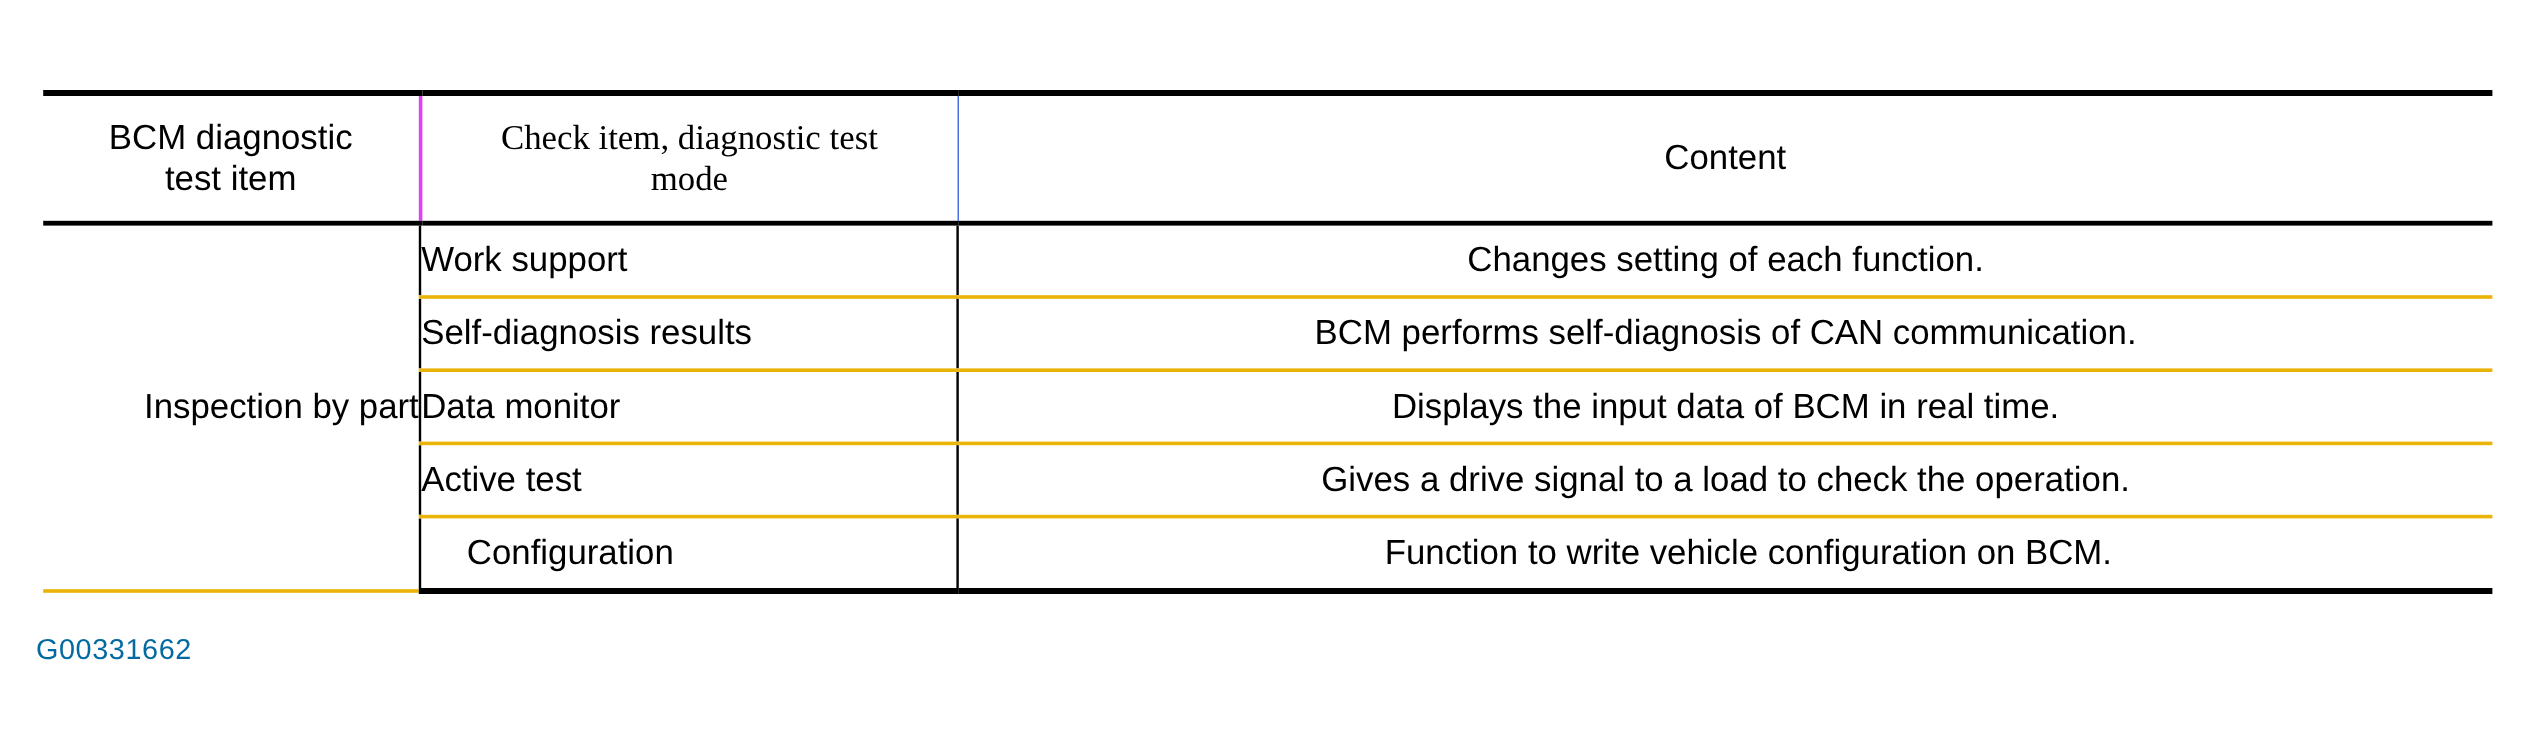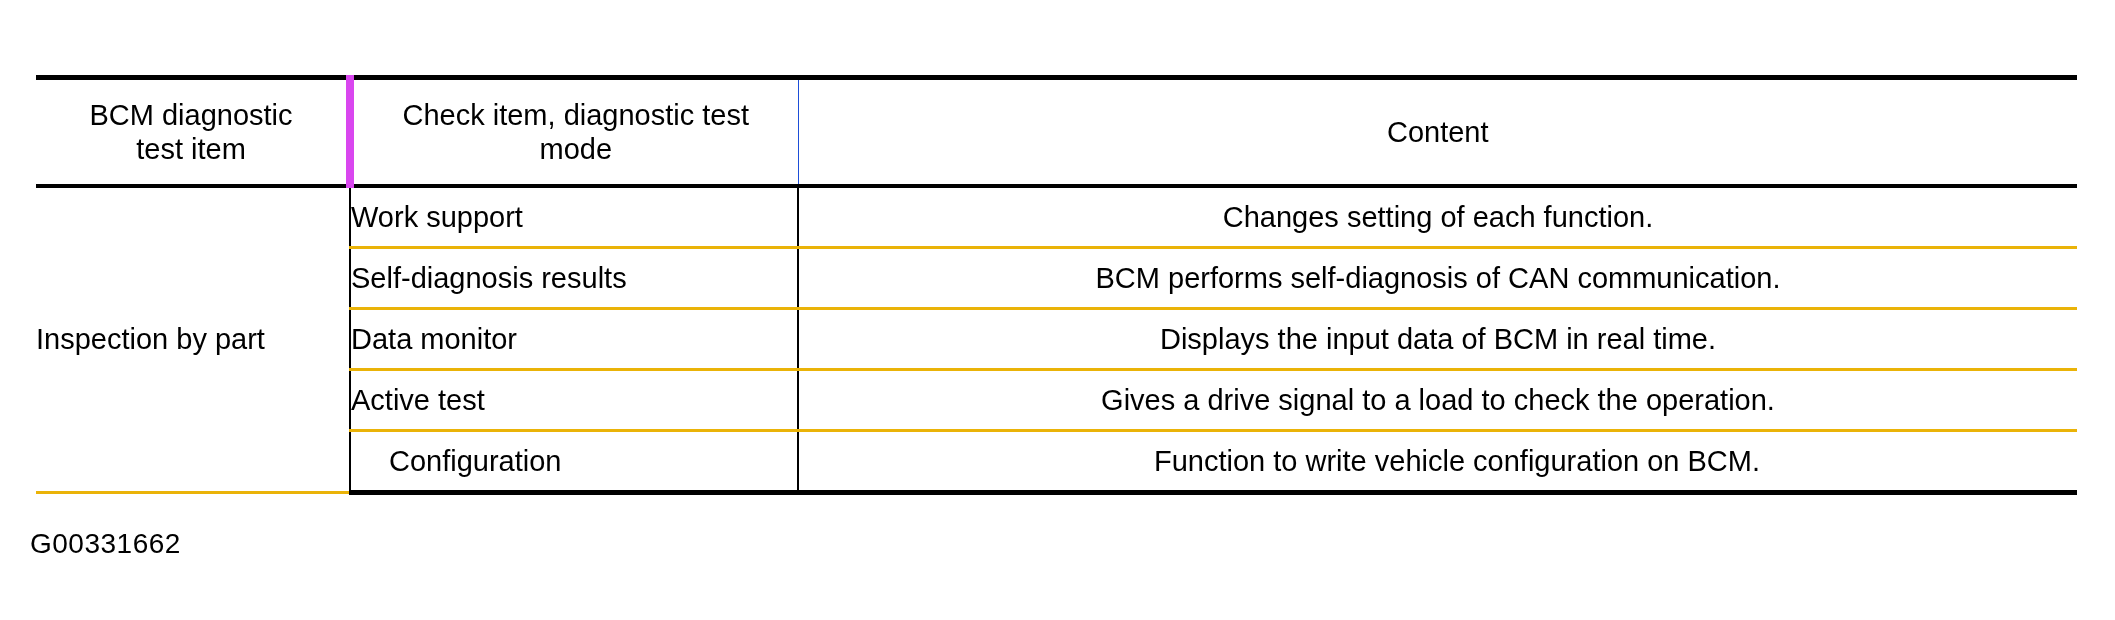--- a/index.html
+++ b/index.html
@@ -54,65 +54,65 @@
   }
 
   
   tr.head-row th {
     border-top: 5px solid #000;
     border-bottom: 4px solid #000;
     height: 104px;
     text-align: center;
   }
   tr.head-row th.h1 { }
-  tr.head-row th.h2 { border-left: 8px solid #d946ef; }
+  tr.head-row th.h2 { border-left: 3px solid #d946ef; font-family: Liberation Serif, serif; }
   tr.head-row th.h3 { border-left: 1px solid #1d4ed8; }
 
   .head-text {
     display: block;
     text-align: center;
     padding: 0 10px;
   }
 
   
   tr.body-row td {
     height: 58px;
     border-bottom: 3px solid #eab308;
   }
   tr.body-row:last-child td {
     border-bottom: 5px solid #000;
     padding-left: 38px;
   }
 
   
   td.rowspan-cell {
-    text-align: left;
+    text-align: right;
     border-bottom: 5px solid #000;
     vertical-align: middle;
   }
 
   td.mode-cell {
     border-left: 2px solid #000;
     padding-left: 18px;
     text-align: left;
   }
   td.content-cell {
     border-left: 2px solid #000;
     padding-left: 20px;
     text-align: center;
   }
 
   
   .figure-id {
     position: absolute;
     left: 30px;
     top: 528px;
-    font-size: 28px;
+    font-size: 24px;
     letter-spacing: 0.5px;
-    color: #000000;
+    color: #0369a1;
     white-space: nowrap;
   }
 </style>
 </head>
 <body>
 
 <div class="page">
 
   <div class="table-wrap">
     <table class="spec-table">

